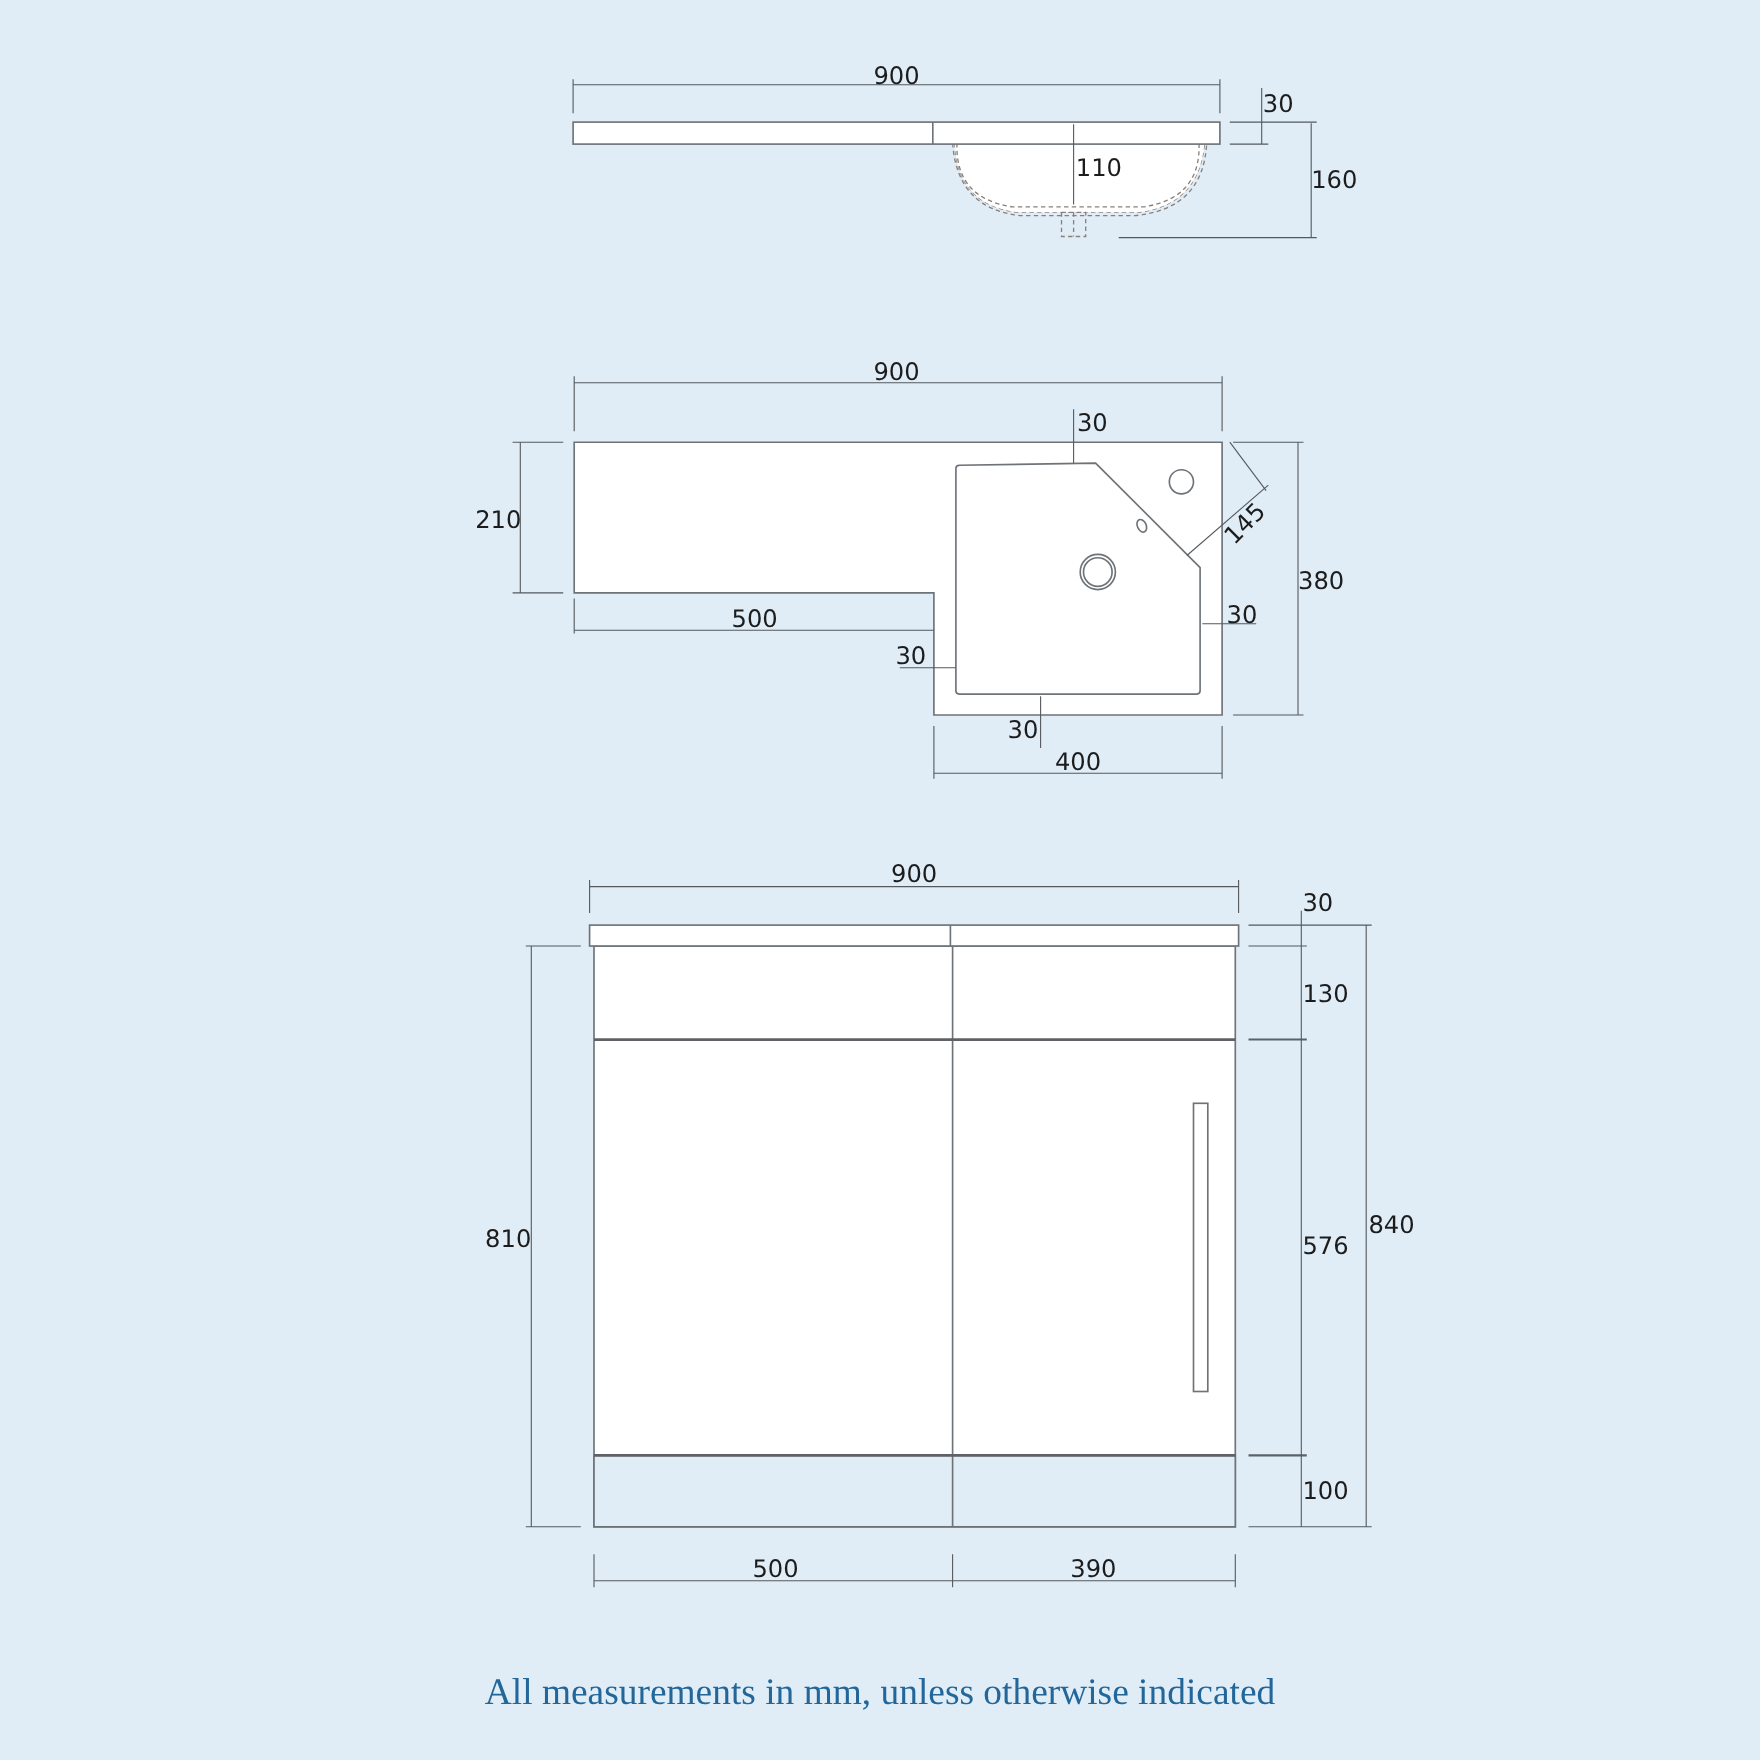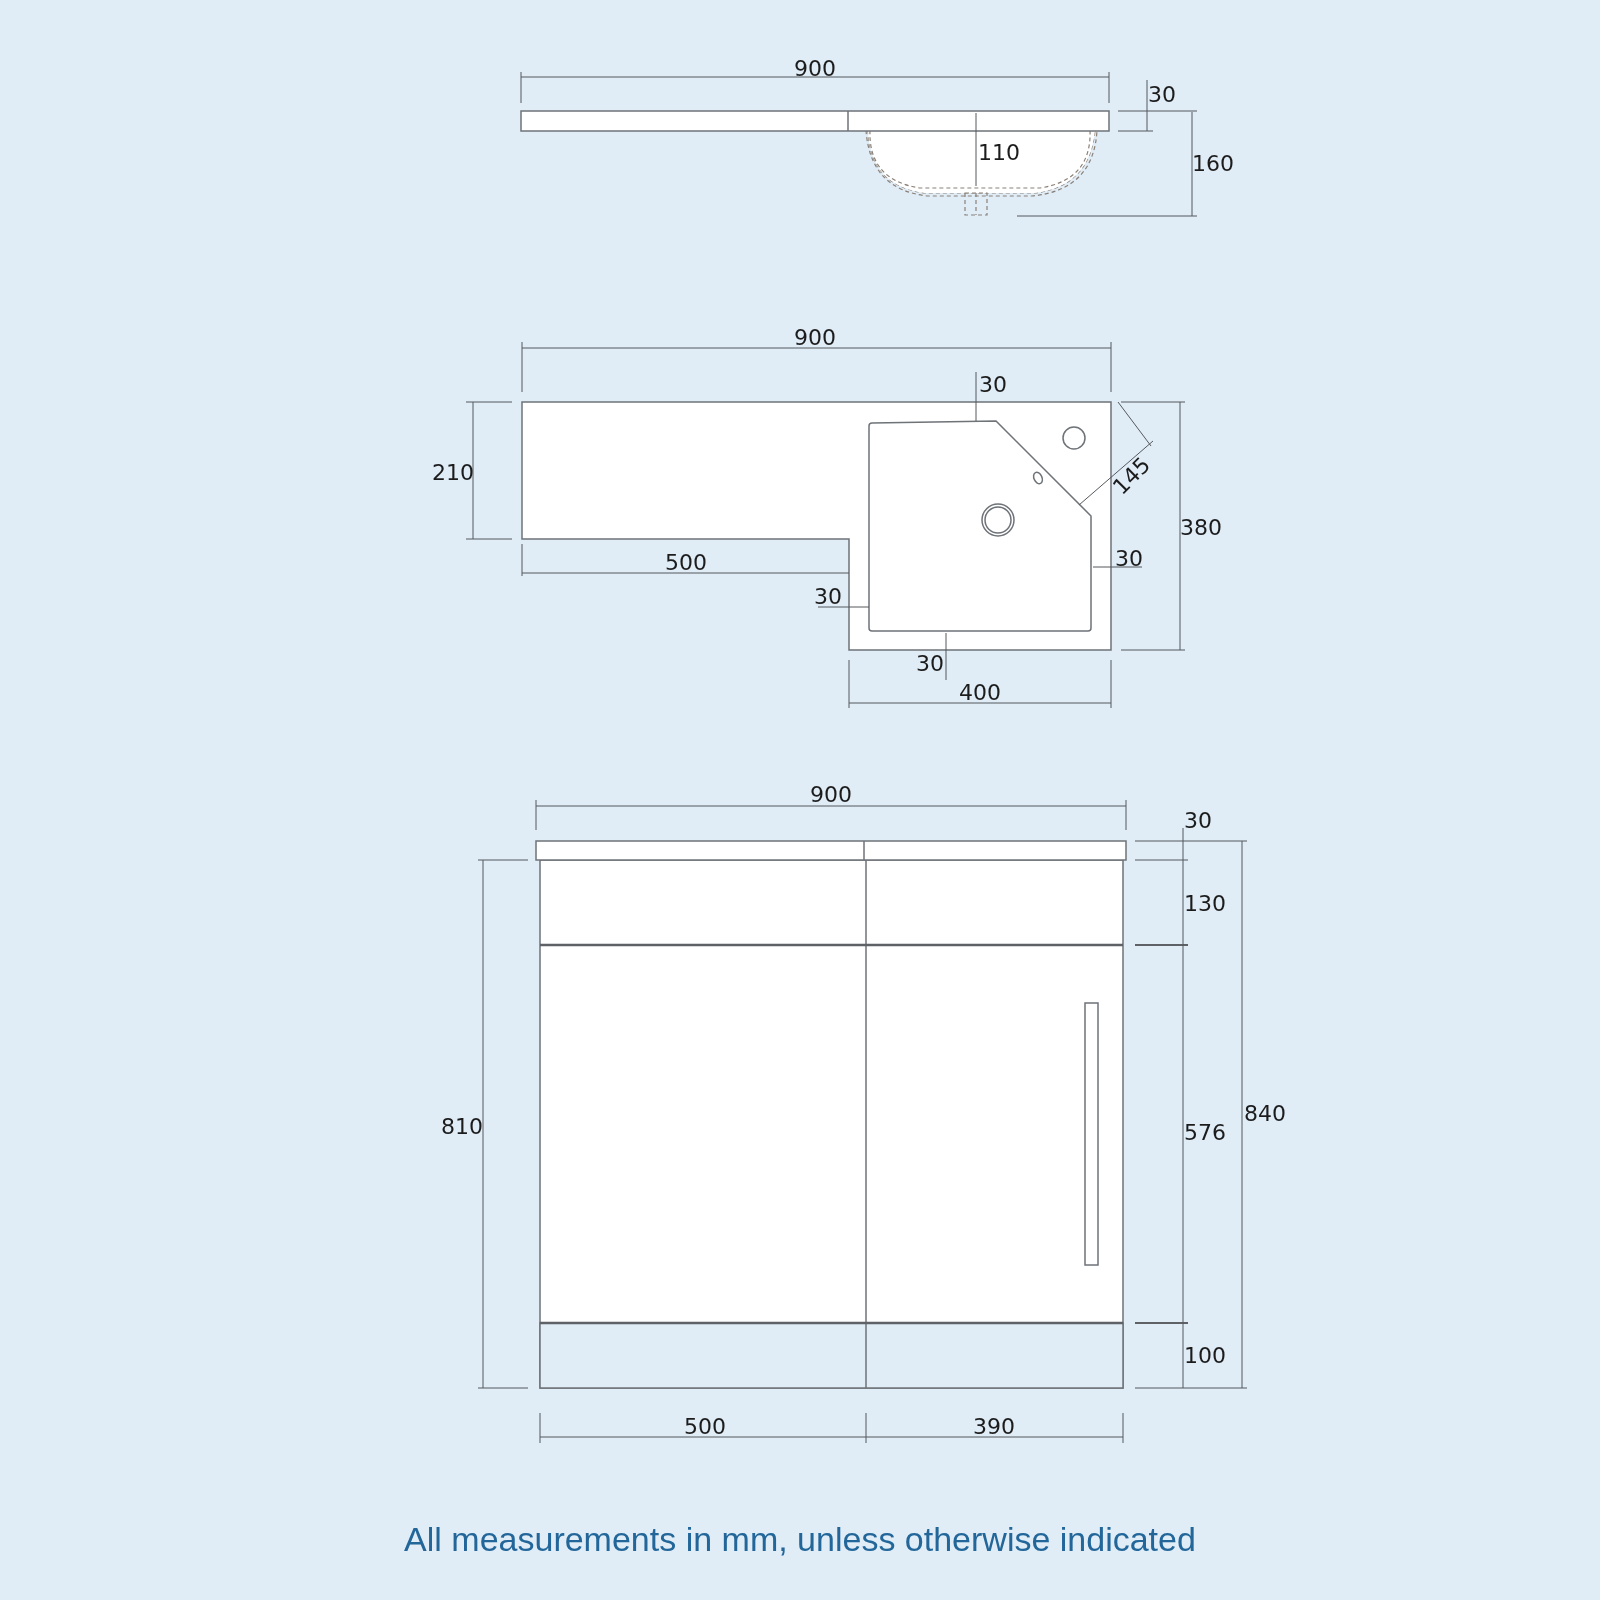--- a/index.html
+++ b/index.html
@@ -3,21 +3,21 @@
 <meta charset="utf-8">
 <style>
   html, body { margin:0; padding:0; }
   body { width:1600px; height:1600px; background:#e0edf7; overflow:hidden; position:relative; font-family:"Liberation Sans", sans-serif; }
   svg { position:absolute; left:0; top:0; }
   .fill { fill:#ffffff; stroke:#6e7378; stroke-width:1.5; }
   .bl { fill:none; stroke:#6e7378; stroke-width:1.5; }
   .dim { stroke:#55595d; stroke-width:1; fill:none; }
   .dash { stroke:#8a8078; stroke-width:1.2; fill:none; stroke-dasharray:4 3; }
   .lbl { font-family:"DejaVu Sans", sans-serif; font-size:22px; fill:#1c1c1c; }
-  .footer { position:absolute; left:0; width:1600px; top:1520px; text-align:center; font-family:Liberation Sans, sans-serif; font-size:34px; color:#23679a; }
+  .footer { position:absolute; left:0; width:1600px; top:1520px; text-align:center; font-family:Liberation Serif, serif; font-size:34px; color:#23679a; }
 </style>
 </head>
 <body>
 
 <svg width="1600" height="1600" viewBox="0 0 1600 1600">
 
   <g>
     <path class="dash" d="M870,130 Q868,180 920,188 L1040,188 Q1092,180 1090,130"></path>
     <path class="dash" d="M868,130 Q870,186 925,193 L1035,193 Q1090,186 1095,130"></path>
     <path d="M868,130 Q870,186 925,193 L1035,193 Q1090,186 1095,130 Z" fill="#ffffff" stroke="none"></path>

